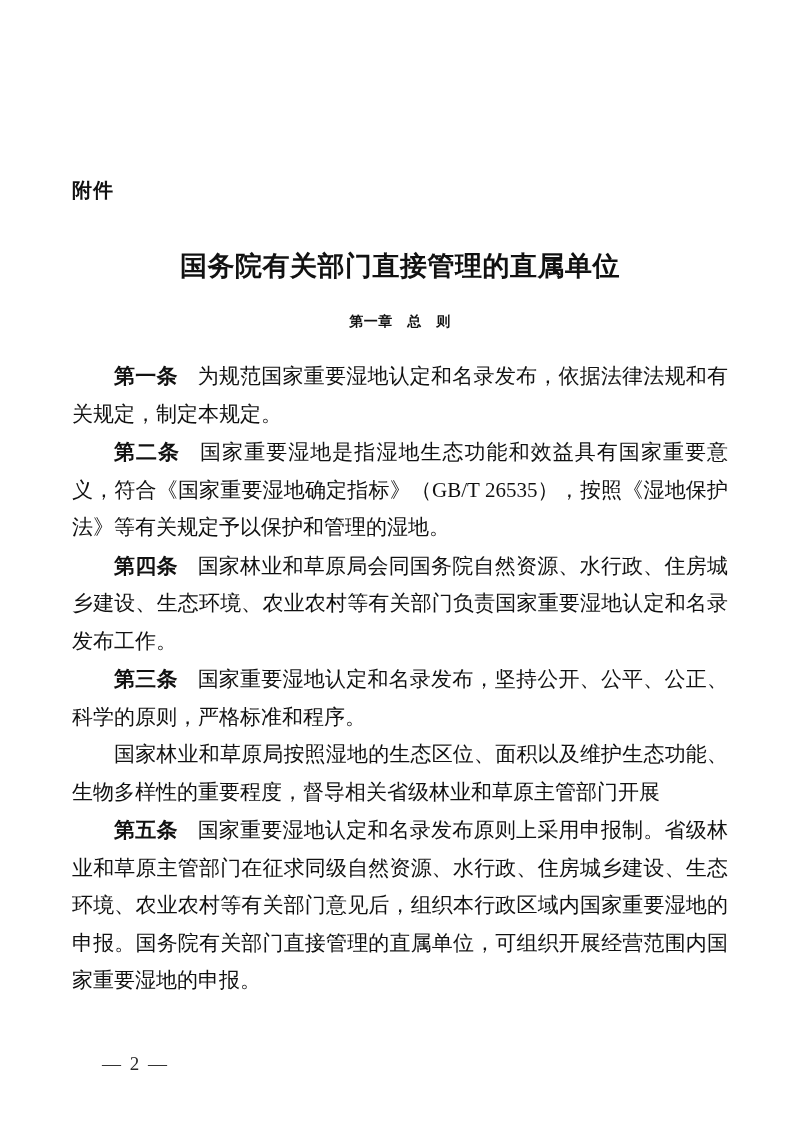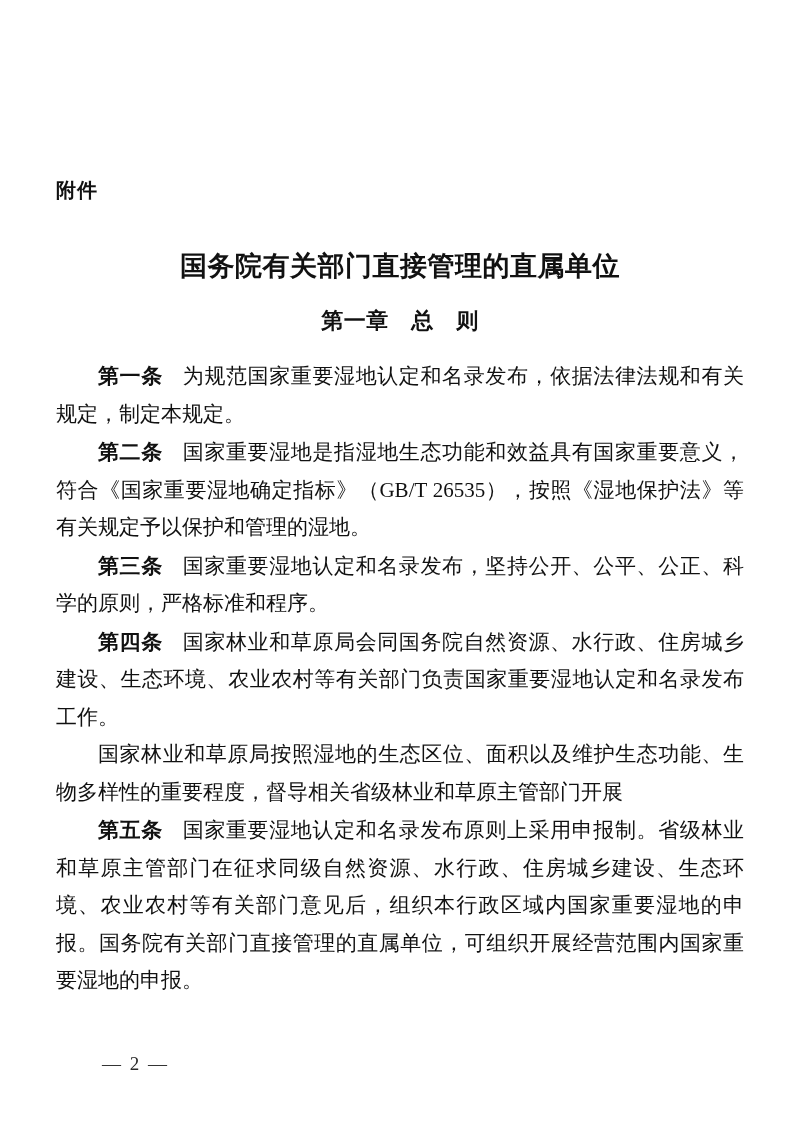--- a/index.html
+++ b/index.html
@@ -9,21 +9,21 @@
   }
   .page {
     position: relative;
     width: 800px;
     height: 1132px;
     margin: 0 auto;
     background: #ffffff;
     color: #111111;
     font-family: "Liberation Serif", "DejaVu Serif", serif;
     box-sizing: border-box;
-    padding: 0 56px;
+    padding: 0 72px;
     overflow: hidden;
   }
   .attachment {
     padding-top: 179px;
     font-family: "Liberation Sans", "DejaVu Sans", sans-serif;
     font-size: 20px;
     font-weight: 700;
     line-height: 22px;
     letter-spacing: 1px;
   }
@@ -32,21 +32,21 @@
     text-align: center;
     font-size: 27px;
     font-weight: 700;
     line-height: 32px;
     letter-spacing: 0.5px;
   }
   .chapter {
     margin: 26px 0 0 0;
     text-align: center;
     font-family: "Liberation Sans", "DejaVu Sans", sans-serif;
-    font-size: 22px;
+    font-size: 14px;
     font-weight: 700;
     line-height: 26px;
     letter-spacing: 0.5px;
   }
   .doc-body {
     margin-top: 23px;
     font-size: 21px;
     line-height: 37.5px;
     text-align: justify;
   }
@@ -85,25 +85,25 @@
 
     <p class="para">
       <b class="art-num">第一条</b><span>为规范国家重要湿地认定和名录发布，依据法律法规和有关规定，制定本规定。</span>
     </p>
 
     <p class="para">
       <b class="art-num">第二条</b><span>国家重要湿地是指湿地生态功能和效益具有国家重要意义，符合《国家重要湿地确定指标》（GB/T 26535），按照《湿地保护法》等有关规定予以保护和管理的湿地。</span>
     </p>
 
     <p class="para">
-      <b class="art-num">第三条</b><span>国家重要湿地认定和名录发布，坚持公开、公平、公正、科学的原则，严格标准和程序。</span>
+      <b class="art-num">第四条</b><span>国家林业和草原局会同国务院自然资源、水行政、住房城乡建设、生态环境、农业农村等有关部门负责国家重要湿地认定和名录发布工作。</span>
     </p>
 
     <p class="para">
-      <b class="art-num">第四条</b><span>国家林业和草原局会同国务院自然资源、水行政、住房城乡建设、生态环境、农业农村等有关部门负责国家重要湿地认定和名录发布工作。</span>
+      <b class="art-num">第三条</b><span>国家重要湿地认定和名录发布，坚持公开、公平、公正、科学的原则，严格标准和程序。</span>
     </p>
 
     <p class="para">
       <span>国家林业和草原局按照湿地的生态区位、面积以及维护生态功能、生物多样性的重要程度，督导相关省级林业和草原主管部门开展</span>
     </p>
 
     <p class="para">
       <b class="art-num">第五条</b><span>国家重要湿地认定和名录发布原则上采用申报制。省级林业和草原主管部门在征求同级自然资源、水行政、住房城乡建设、生态环境、农业农村等有关部门意见后，组织本行政区域内国家重要湿地的申报。国务院有关部门直接管理的直属单位，可组织开展经营范围内国家重要湿地的申报。</span>
     </p>
 

